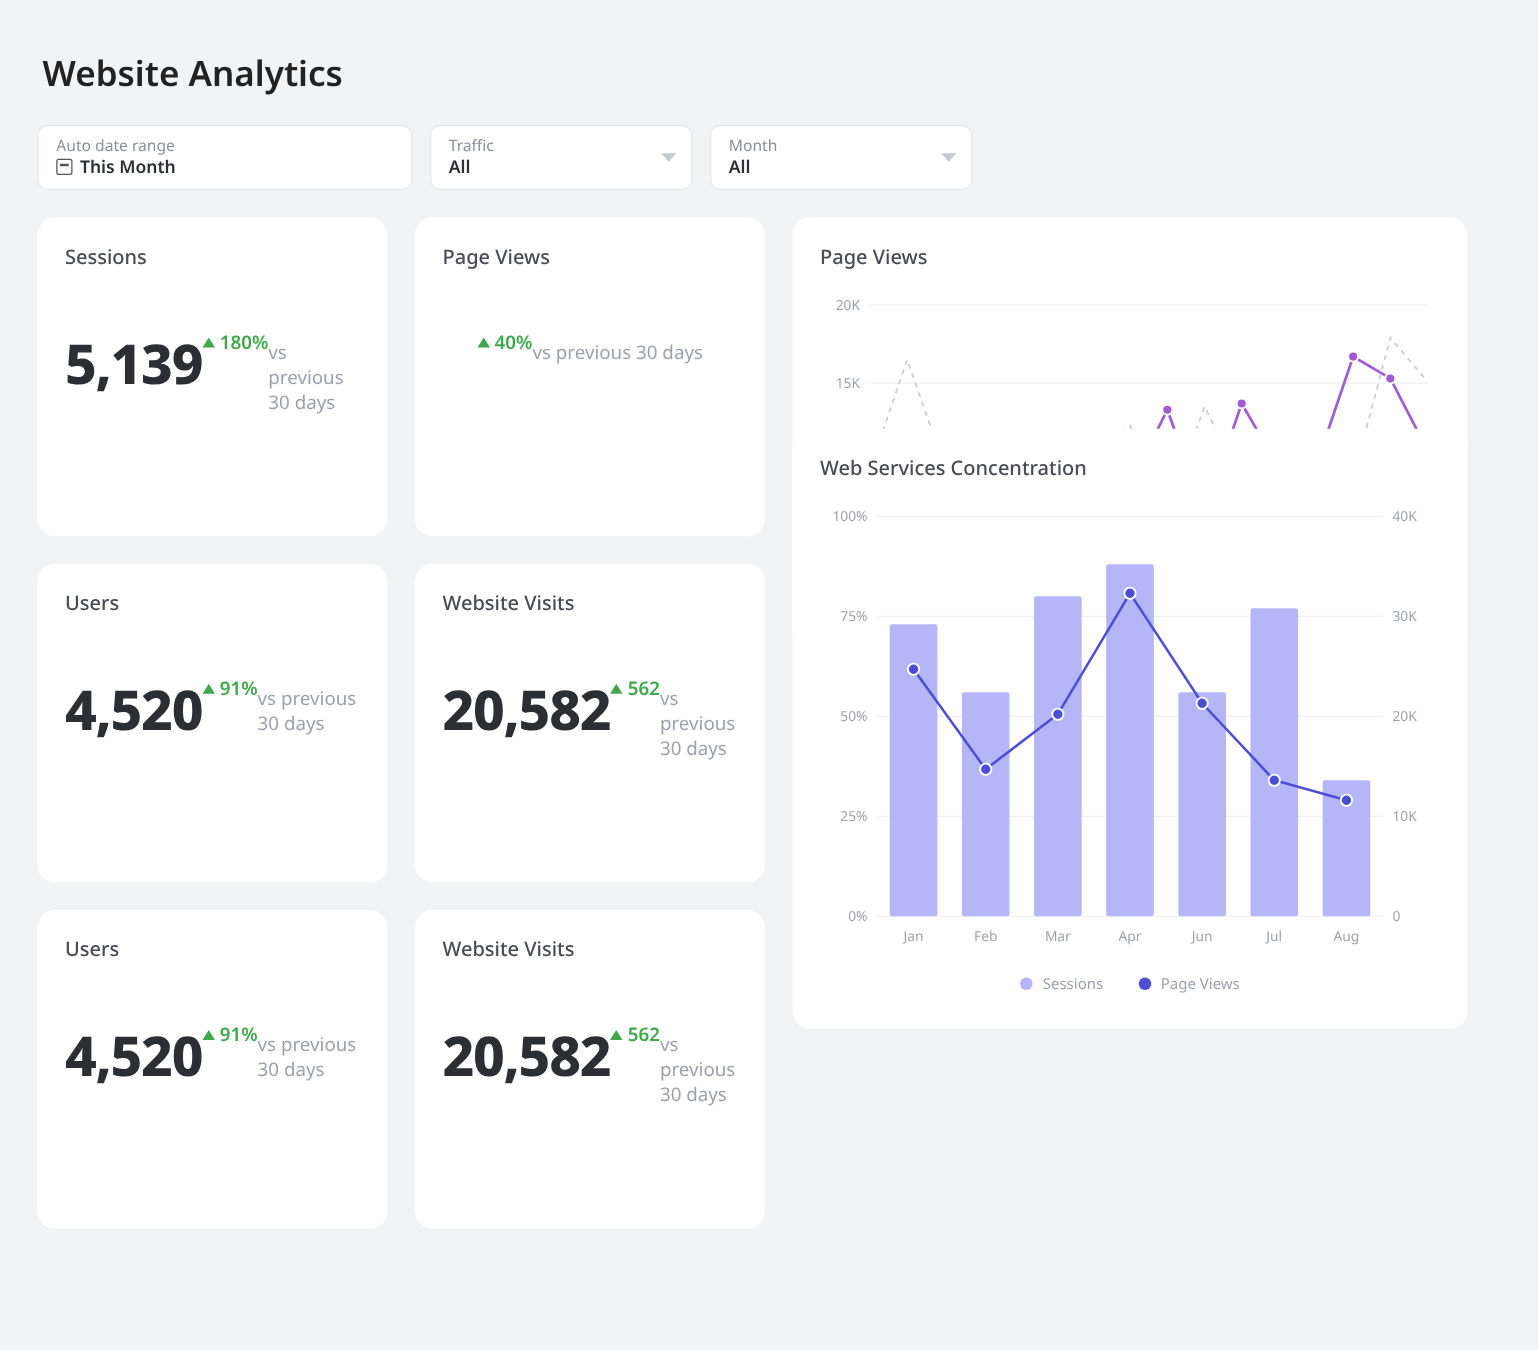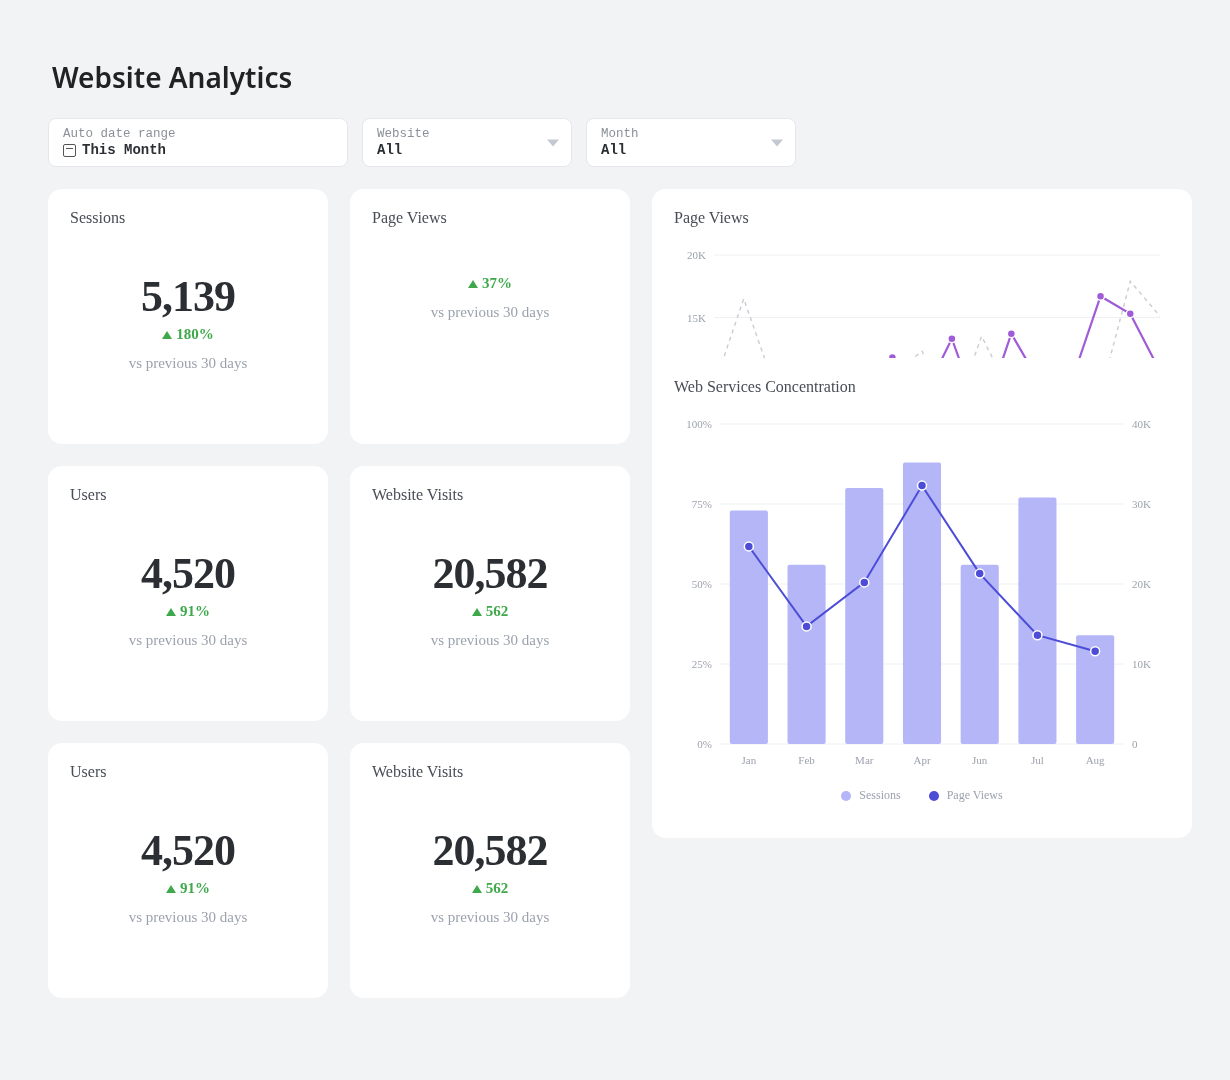--- a/index.html
+++ b/index.html
@@ -10,38 +10,38 @@
     --muted2:#8a8f98;
     --border:#e5e7eb;
     --green:#3fa84a;
     --purple:#9f68d6;
     --purple-line:#a05bd7;
     --light-purple:#b4b6f8;
     --dark-blue:#4c4cd7;
   }
   *{box-sizing:border-box}
   body{margin:0;background:var(--bg);font-family:ui-sans-serif,system-ui,-apple-system,"Segoe UI",Roboto,sans-serif;color:var(--text);}
-  .page{width:1230px;padding:22px;}
+  .page{width:1230px;padding:4px;}
   .panel{background:var(--bg);border-radius:16px;padding:22px 26px 30px;}
   .page-title{font-size:28px;font-weight:600;color:#222;margin:14px 4px 22px;}
   
-  .filters{display:flex;gap:14px;margin-bottom:22px;font-family:Liberation Mono, monospace;}
+  .filters{display:flex;gap:14px;margin-bottom:22px;}
   .filter{background:#fff;border:1px solid var(--border);border-radius:8px;min-width:210px;padding:8px 14px;position:relative;}
   .filter.date{width:300px;}
   .filter-label{font-size:12.5px;color:#8b9099;line-height:1.2;}
   .filter-value{font-size:14px;color:#2b2f33;font-weight:600;display:flex;align-items:center;gap:6px;}
   .cal-icon{width:13px;height:13px;display:inline-block;border:1.6px solid #555;border-radius:2px;position:relative;}
   .cal-icon::before{content:"";position:absolute;left:-2px;right:-2px;top:-4px;height:2px;background:transparent;}
   .cal-icon::after{content:"";position:absolute;left:2px;right:2px;top:3px;height:1.6px;background:#555;}
   .caret{position:absolute;right:12px;top:50%;transform:translateY(-50%);width:0;height:0;border-left:6px solid transparent;border-right:6px solid transparent;border-top:7px solid #c4c8cf;}
   
   .grid{display:grid;grid-template-columns:280px 280px 540px;grid-auto-rows:min-content;gap:22px;}
-  .card{background:#fff;border-radius:14px;padding:20px 22px;font-family:Liberation Serif, serif;}
+  .card{background:#fff;border-radius:14px;padding:20px 22px;}
   .card-title{font-size:16px;color:#484c55;font-weight:500;margin-bottom:18px;}
-  .metric{display:flex;flex-direction:column;align-items:center;justify-content:center;padding-top:26px;}
+  .metric{display:flex;flex-direction:row;align-items:flex-start;justify-content:center;padding-top:26px;}
   .metric-value{font-size:44px;font-weight:800;color:#2b2f33;letter-spacing:-1px;}
   .delta{display:flex;align-items:center;gap:4px;color:var(--green);font-size:15px;font-weight:600;margin-top:4px;}
   .arrow-up{width:0;height:0;border-left:5px solid transparent;border-right:5px solid transparent;border-bottom:8px solid var(--green);}
   .sub{font-size:15px;color:#9ca2ad;margin-top:12px;}
   .card.stat{height:255px;}
   
   .chart-card{grid-column:3;}
   .chart-card.pv{grid-row:1 / span 2; height:346px;}
   .chart-card.wtc{grid-row:2 / span 2; height:480px; margin-top:-108px;}
   .left-col-a{grid-column:1;}
@@ -61,21 +61,21 @@
 
     <div class="filters">
       <div class="filter date">
         <div class="filter-label">Auto date range</div>
         <div class="filter-value">
           <span class="cal-icon"></span>
           <span>This Month</span>
         </div>
       </div>
       <div class="filter">
-        <div class="filter-label">Website</div>
+        <div class="filter-label">Traffic</div>
         <div class="filter-value">
             <span>All</span>
           </div>
         <span class="caret"></span>
       </div>
       <div class="filter">
         <div class="filter-label">Month</div>
         <div class="filter-value">
             <span>All</span>
           </div>
@@ -94,21 +94,21 @@
               <span>180%</span>
             </div>
           <div class="sub">vs previous 30 days</div>
         </div>
       </div>
       <div class="card stat left-col-b" style="grid-row:1">
         <div class="card-title">Page Views</div>
         <div class="metric">
           <div class="delta">
               <span class="arrow-up"></span>
-              <span>37%</span>
+              <span>40%</span>
             </div>
           <div class="sub">vs previous 30 days</div>
         </div>
       </div>
 
       <div class="card stat left-col-a" style="grid-row:2">
         <div class="card-title">Users</div>
         <div class="metric">
           <div class="metric-value">4,520</div>
           <div class="delta">

